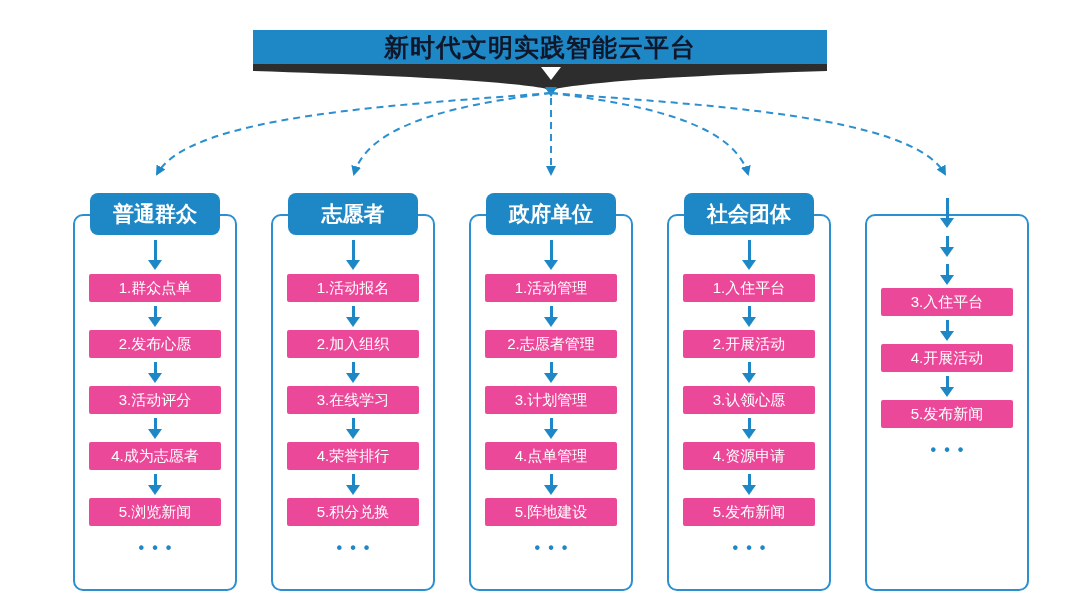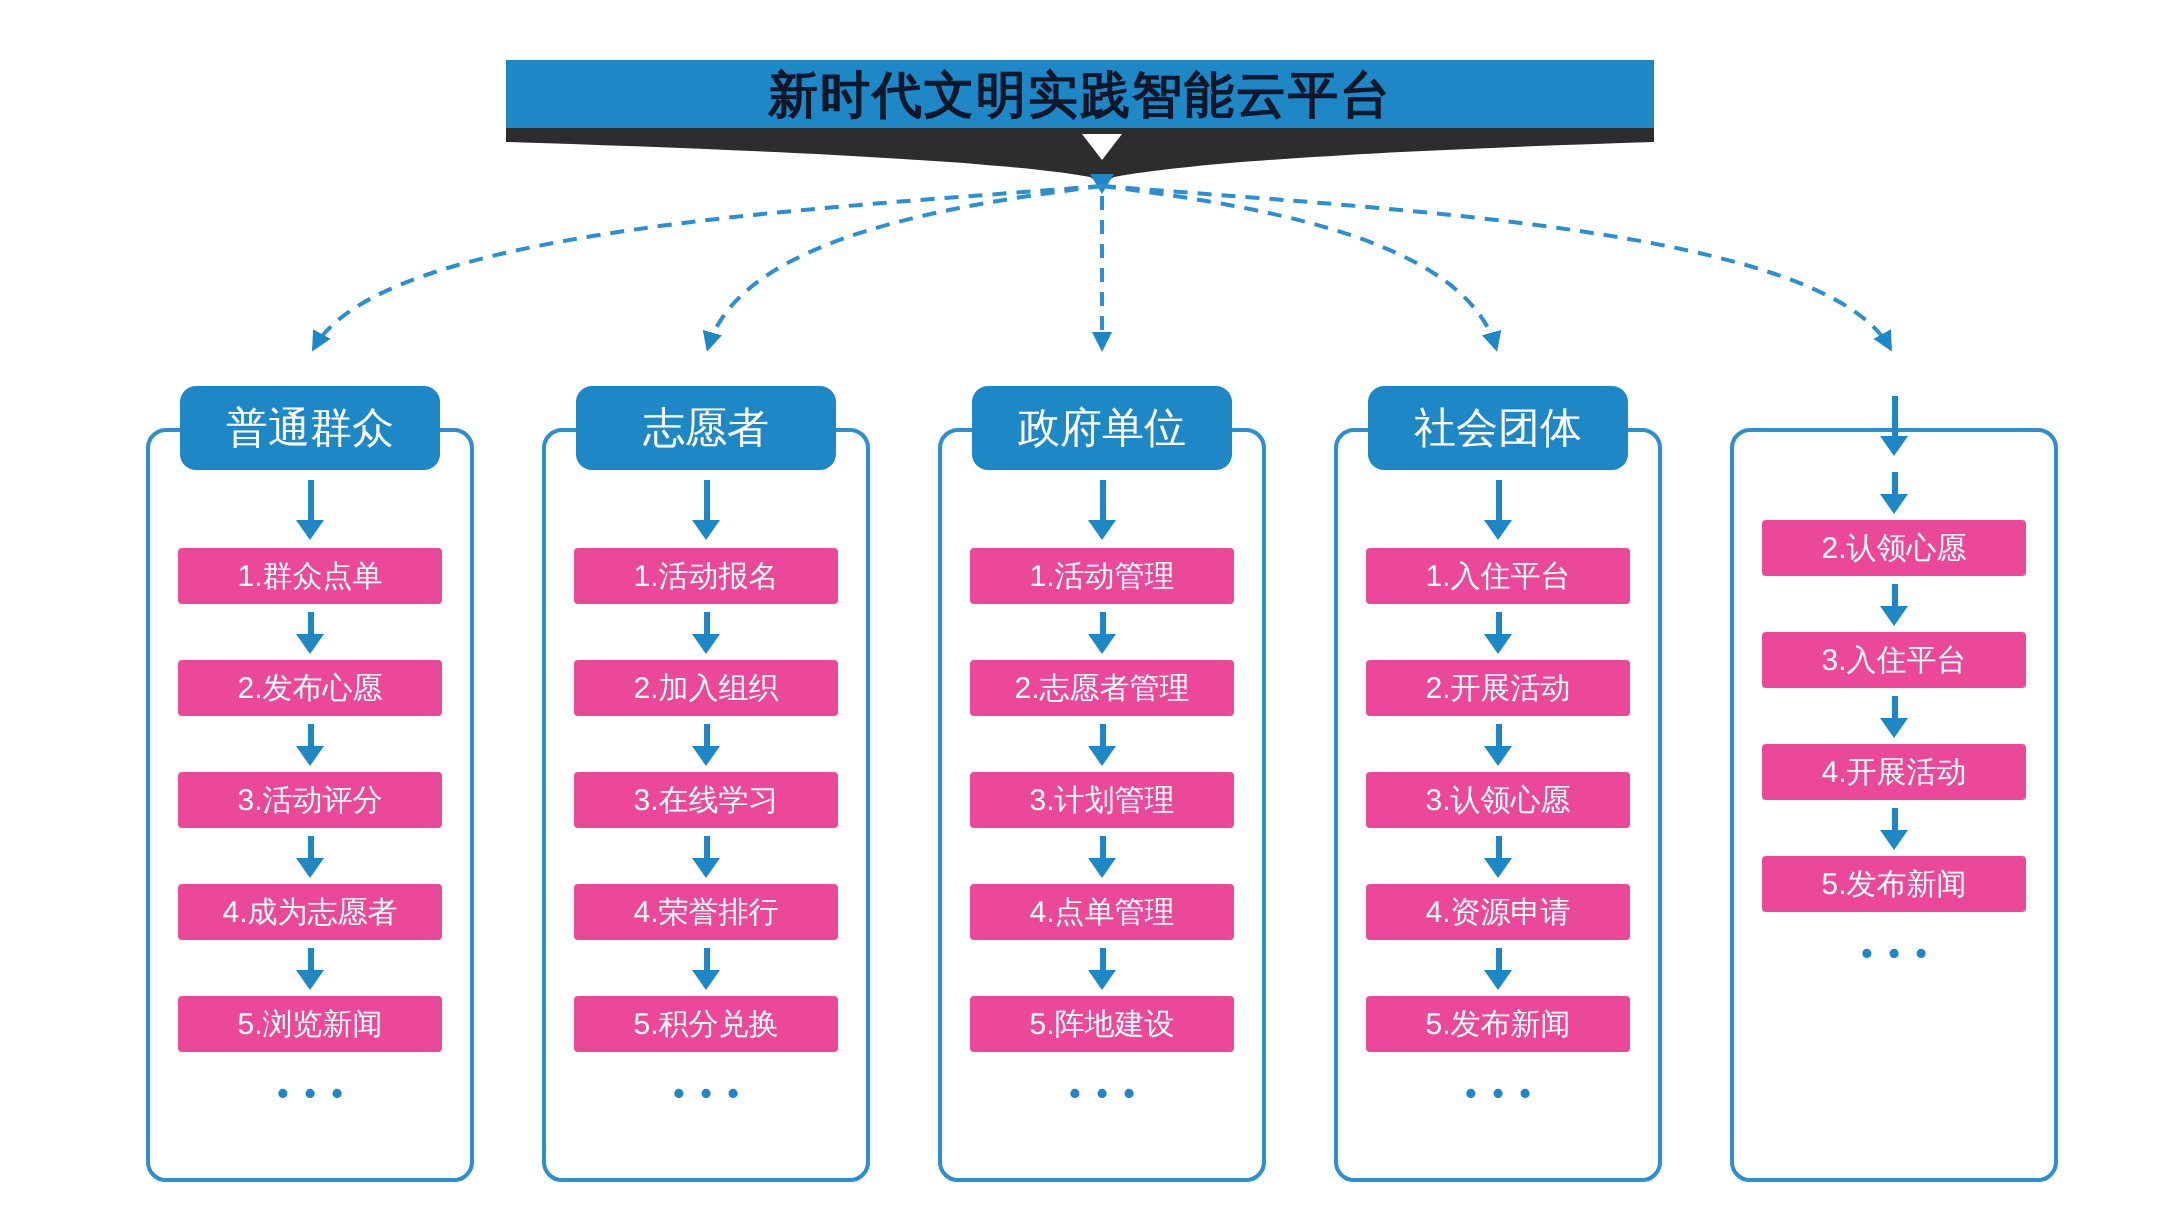--- a/index.html
+++ b/index.html
@@ -20,21 +20,21 @@
   .col{
     position:absolute;top:193px;width:164px;height:398px;
     display:flex;flex-direction:column;align-items:center;
   }
   .col-border{
     position:absolute;top:21px;left:0;right:0;bottom:0;
     border:2px solid #2B8FD0;border-radius:10px;background:transparent;z-index:1;
   }
   .col-header{
     position:relative;z-index:2;width:130px;height:42px;flex:0 0 42px;
-    background:#1E88C7;border-radius:8px;color:#fff;font-weight:normal;font-size:21px;
+    background:#1E88C7;border-radius:8px;color:#fff;font-weight:bold;font-size:21px;
     display:flex;align-items:center;justify-content:center;
   }
   .step{
     position:relative;z-index:2;width:132px;height:28px;flex:0 0 28px;
     background:#ec4899;border-radius:2px;color:#fff;font-size:15px;
     display:flex;align-items:center;justify-content:center;white-space:nowrap;
   }
   .arrow{
     position:relative;z-index:2;width:14px;height:28px;flex:0 0 28px;
     display:flex;flex-direction:column;align-items:center;box-sizing:border-box;
@@ -142,21 +142,20 @@
     <div class="step">4.资源申请</div>
     <div class="arrow"></div>
     <div class="step">5.发布新闻</div>
     <div class="dots">•••</div>
   </div>
 
   <div class="col" style="left:865px">
     <div class="col-border"></div>
     <div class="arrow long"></div>
     <div class="arrow"></div>
-    <div class="step">2.认领心愿</div>
     <div class="arrow"></div>
     <div class="step">3.入住平台</div>
     <div class="arrow"></div>
     <div class="step">4.开展活动</div>
     <div class="arrow"></div>
     <div class="step">5.发布新闻</div>
     <div class="dots">•••</div>
   </div>
 
 </div>

